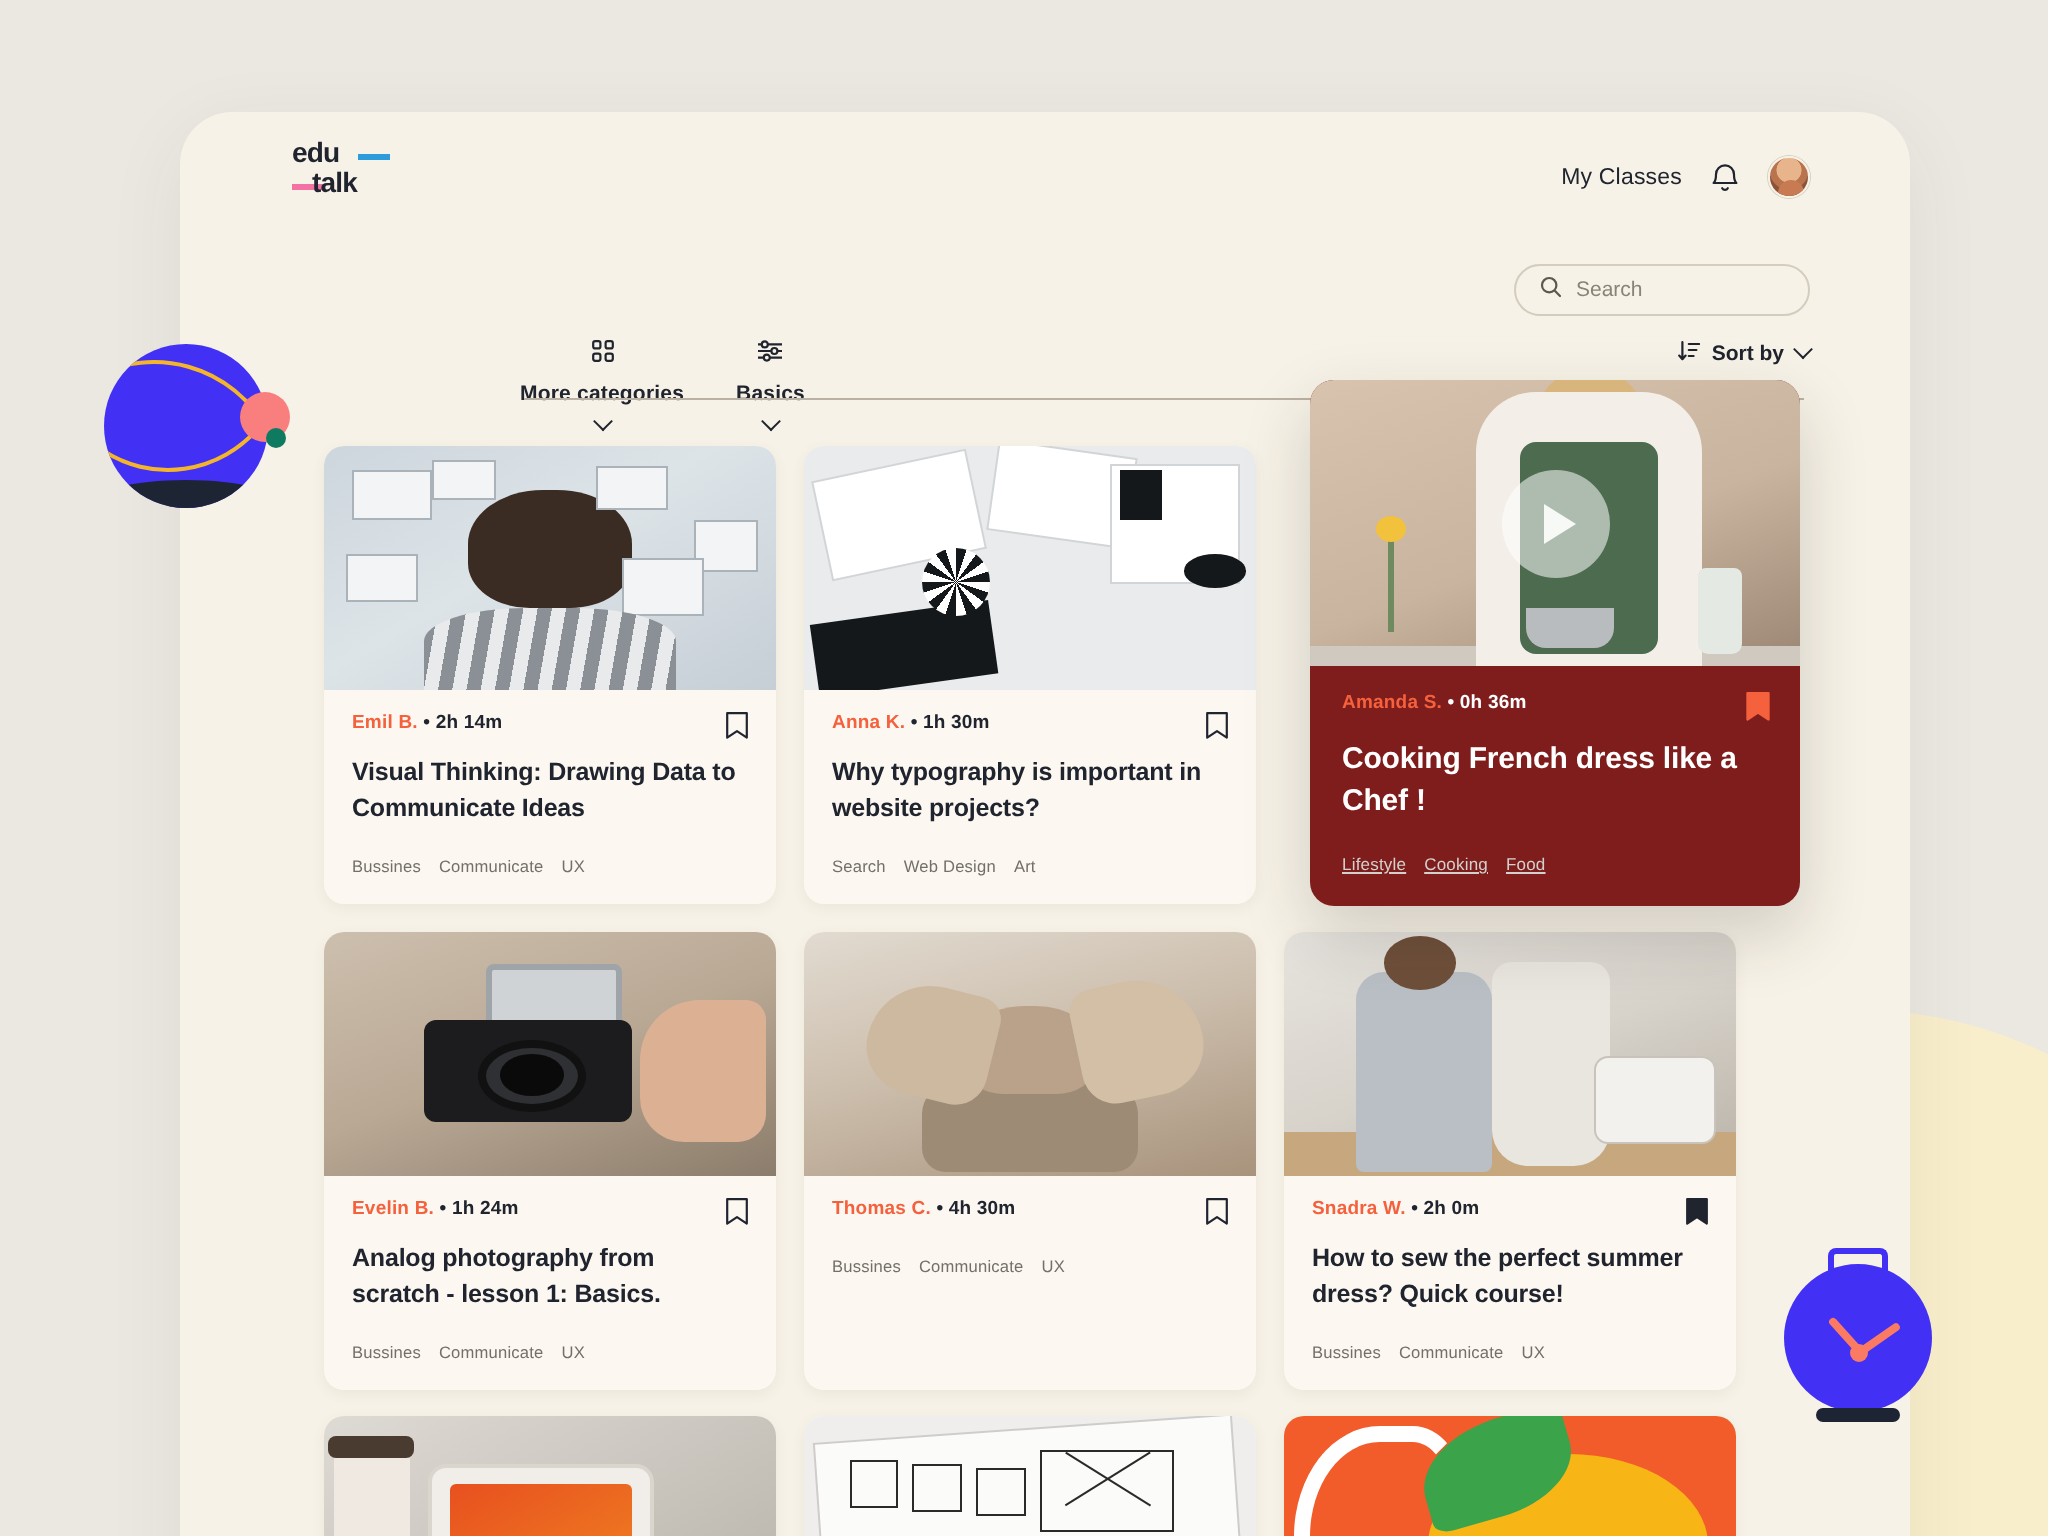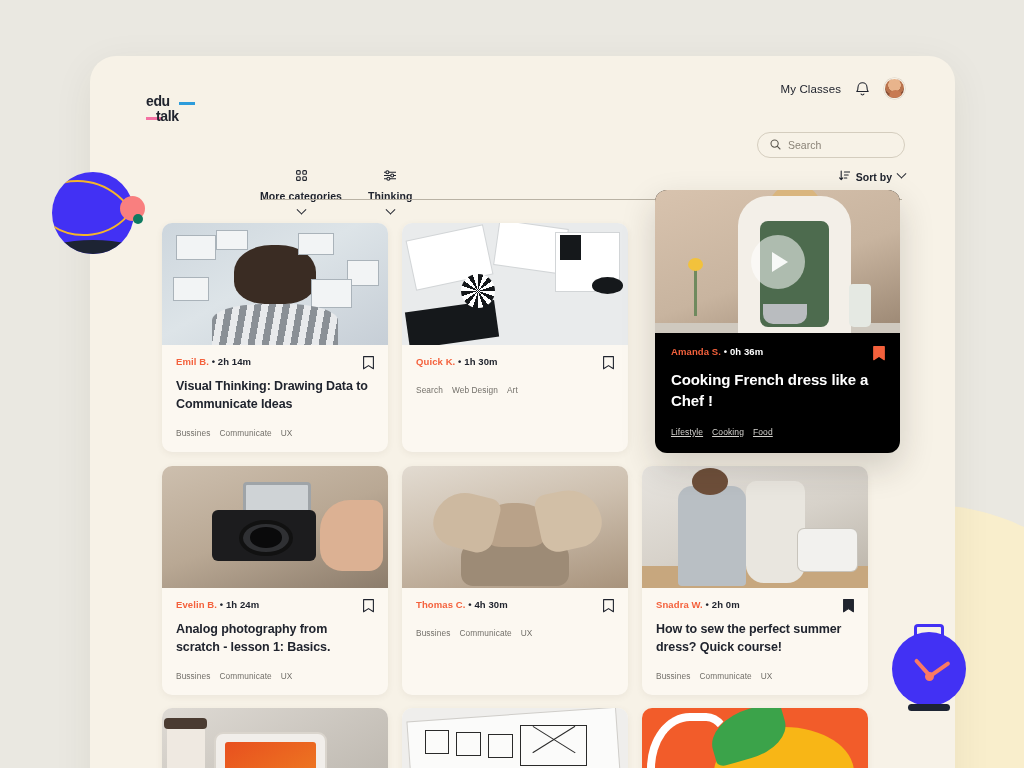--- a/index.html
+++ b/index.html
@@ -70,21 +70,21 @@
 
   
   #panel {
     position:absolute; left:90px; top:56px; width:865px; height:760px;
     background:#f7f2e7; border-radius:26px; z-index:10;
     box-shadow:0 10px 40px rgba(60,50,35,.07);
     overflow:hidden;
   }
 
   
-  .logo { position:absolute; left:56px; top:37px; width:70px; height:38px; }
+  .logo { position:absolute; left:56px; top:12px; width:70px; height:38px; }
   .logo .edu, .logo .talk {
     position:absolute; font-weight:bold; color:#20242e; letter-spacing:-.4px;
   }
   .logo .edu  { left:0;  top:0;  font-size:14px; }
   .logo .talk { left:10px; top:15px; font-size:14px; }
   .logo .bar-blue { position:absolute; left:33px; top:9px; width:16px; height:2.6px; background:#2d9cdb; }
   .logo .bar-pink { position:absolute; left:0px;  top:24px; width:16px; height:2.6px; background:#f472a3; }
 
   .header-right {
     position:absolute; right:50px; top:22px; display:flex; align-items:center; gap:14px;
@@ -158,21 +158,21 @@
   .title {
     margin-top:8px; font-size:12.5px; font-weight:bold; color:#20242e;
     line-height:1.4; letter-spacing:-.1px;
   }
   .tags { margin-top:15px; display:flex; gap:9px; }
   .tags span { font-size:8.3px; color:#73706a; letter-spacing:.1px; }
 
   
   #featured {
     position:absolute; left:655px; top:190px; width:245px; z-index:25;
-    background:#000000; border-radius:12px; overflow:hidden;
+    background:#7f1d1d; border-radius:12px; overflow:hidden;
     box-shadow:0 14px 34px rgba(40,35,25,.18);
   }
   #featured .thumb { height:143px; position:relative; overflow:hidden; }
   #featured .play {
     position:absolute; left:50%; top:50%; transform:translate(-50%,-50%);
     width:54px; height:54px; border-radius:50%; background:rgba(255,255,255,.55);
     display:flex; align-items:center; justify-content:center;
   }
   #featured .play i {
     display:block; width:0; height:0; margin-left:4px;
@@ -350,21 +350,21 @@
     </div>
     <div class="subitem">
       <span>
         <svg width="12" height="11" viewBox="0 0 12 11" fill="none">
           <path d="M0 2.2h12M0 5.5h12M0 8.8h12" stroke="#20242e" stroke-width="1.1" stroke-linecap="round"></path>
           <circle cx="3.4" cy="2.2" r="1.5" fill="#f7f2e7" stroke="#20242e" stroke-width="1.1"></circle>
           <circle cx="8.2" cy="5.5" r="1.5" fill="#f7f2e7" stroke="#20242e" stroke-width="1.1"></circle>
           <circle cx="4.4" cy="8.8" r="1.5" fill="#f7f2e7" stroke="#20242e" stroke-width="1.1"></circle>
         </svg>
       </span>
-      <span>Thinking</span>
+      <span>Basics</span>
       <span class="chev"></span>
     </div>
   </div>
 
   <div class="sortby">
     <span>
       <svg width="11" height="11" viewBox="0 0 11 11" fill="none">
         <path d="M2.2 1v8.4M.6 7.8l1.6 1.8 1.6-1.8" stroke="#20242e" stroke-width="1.1" stroke-linecap="round" stroke-linejoin="round"></path>
         <path d="M5.4 2h5.2M5.4 5h3.8M5.4 8h2.4" stroke="#20242e" stroke-width="1.1" stroke-linecap="round"></path>
       </svg>
@@ -418,30 +418,31 @@
           <div class="pp" style="left:68%;top:8%;width:28%;height:48%;"></div>
           <div class="blk" style="left:70%;top:10%;width:9%;height:20%;"></div>
           <div class="blk" style="left:2%;bottom:2%;width:40%;height:30%;transform:rotate(-8deg)"></div>
           <div class="spiral" style="left:26%;top:42%;"></div>
           <div class="blk" style="left:84%;top:44%;width:14%;height:14%;border-radius:50%"></div>
         </div>
       </div>
       <div class="body">
         <div class="meta-row">
           <div class="meta">
-            <span class="author">Quick K.</span>
+            <span class="author">Anna K.</span>
             <span> • </span>
             <span>1h 30m</span>
           </div>
           <span class="bm">
             <svg width="11" height="14" viewBox="0 0 11 14" fill="none">
               <path d="M.6.6h9.8v12.2L5.5 9.6.6 12.8V.6Z" stroke="#20242e" stroke-width="1.1" stroke-linejoin="round"></path>
             </svg>
           </span>
         </div>
+        <div class="title">Why typography is important in website projects?</div>
         <div class="tags">
           <span>Search</span>
           <span>Web Design</span>
           <span>Art</span>
         </div>
       </div>
     </div>
 
     <div></div>
 

